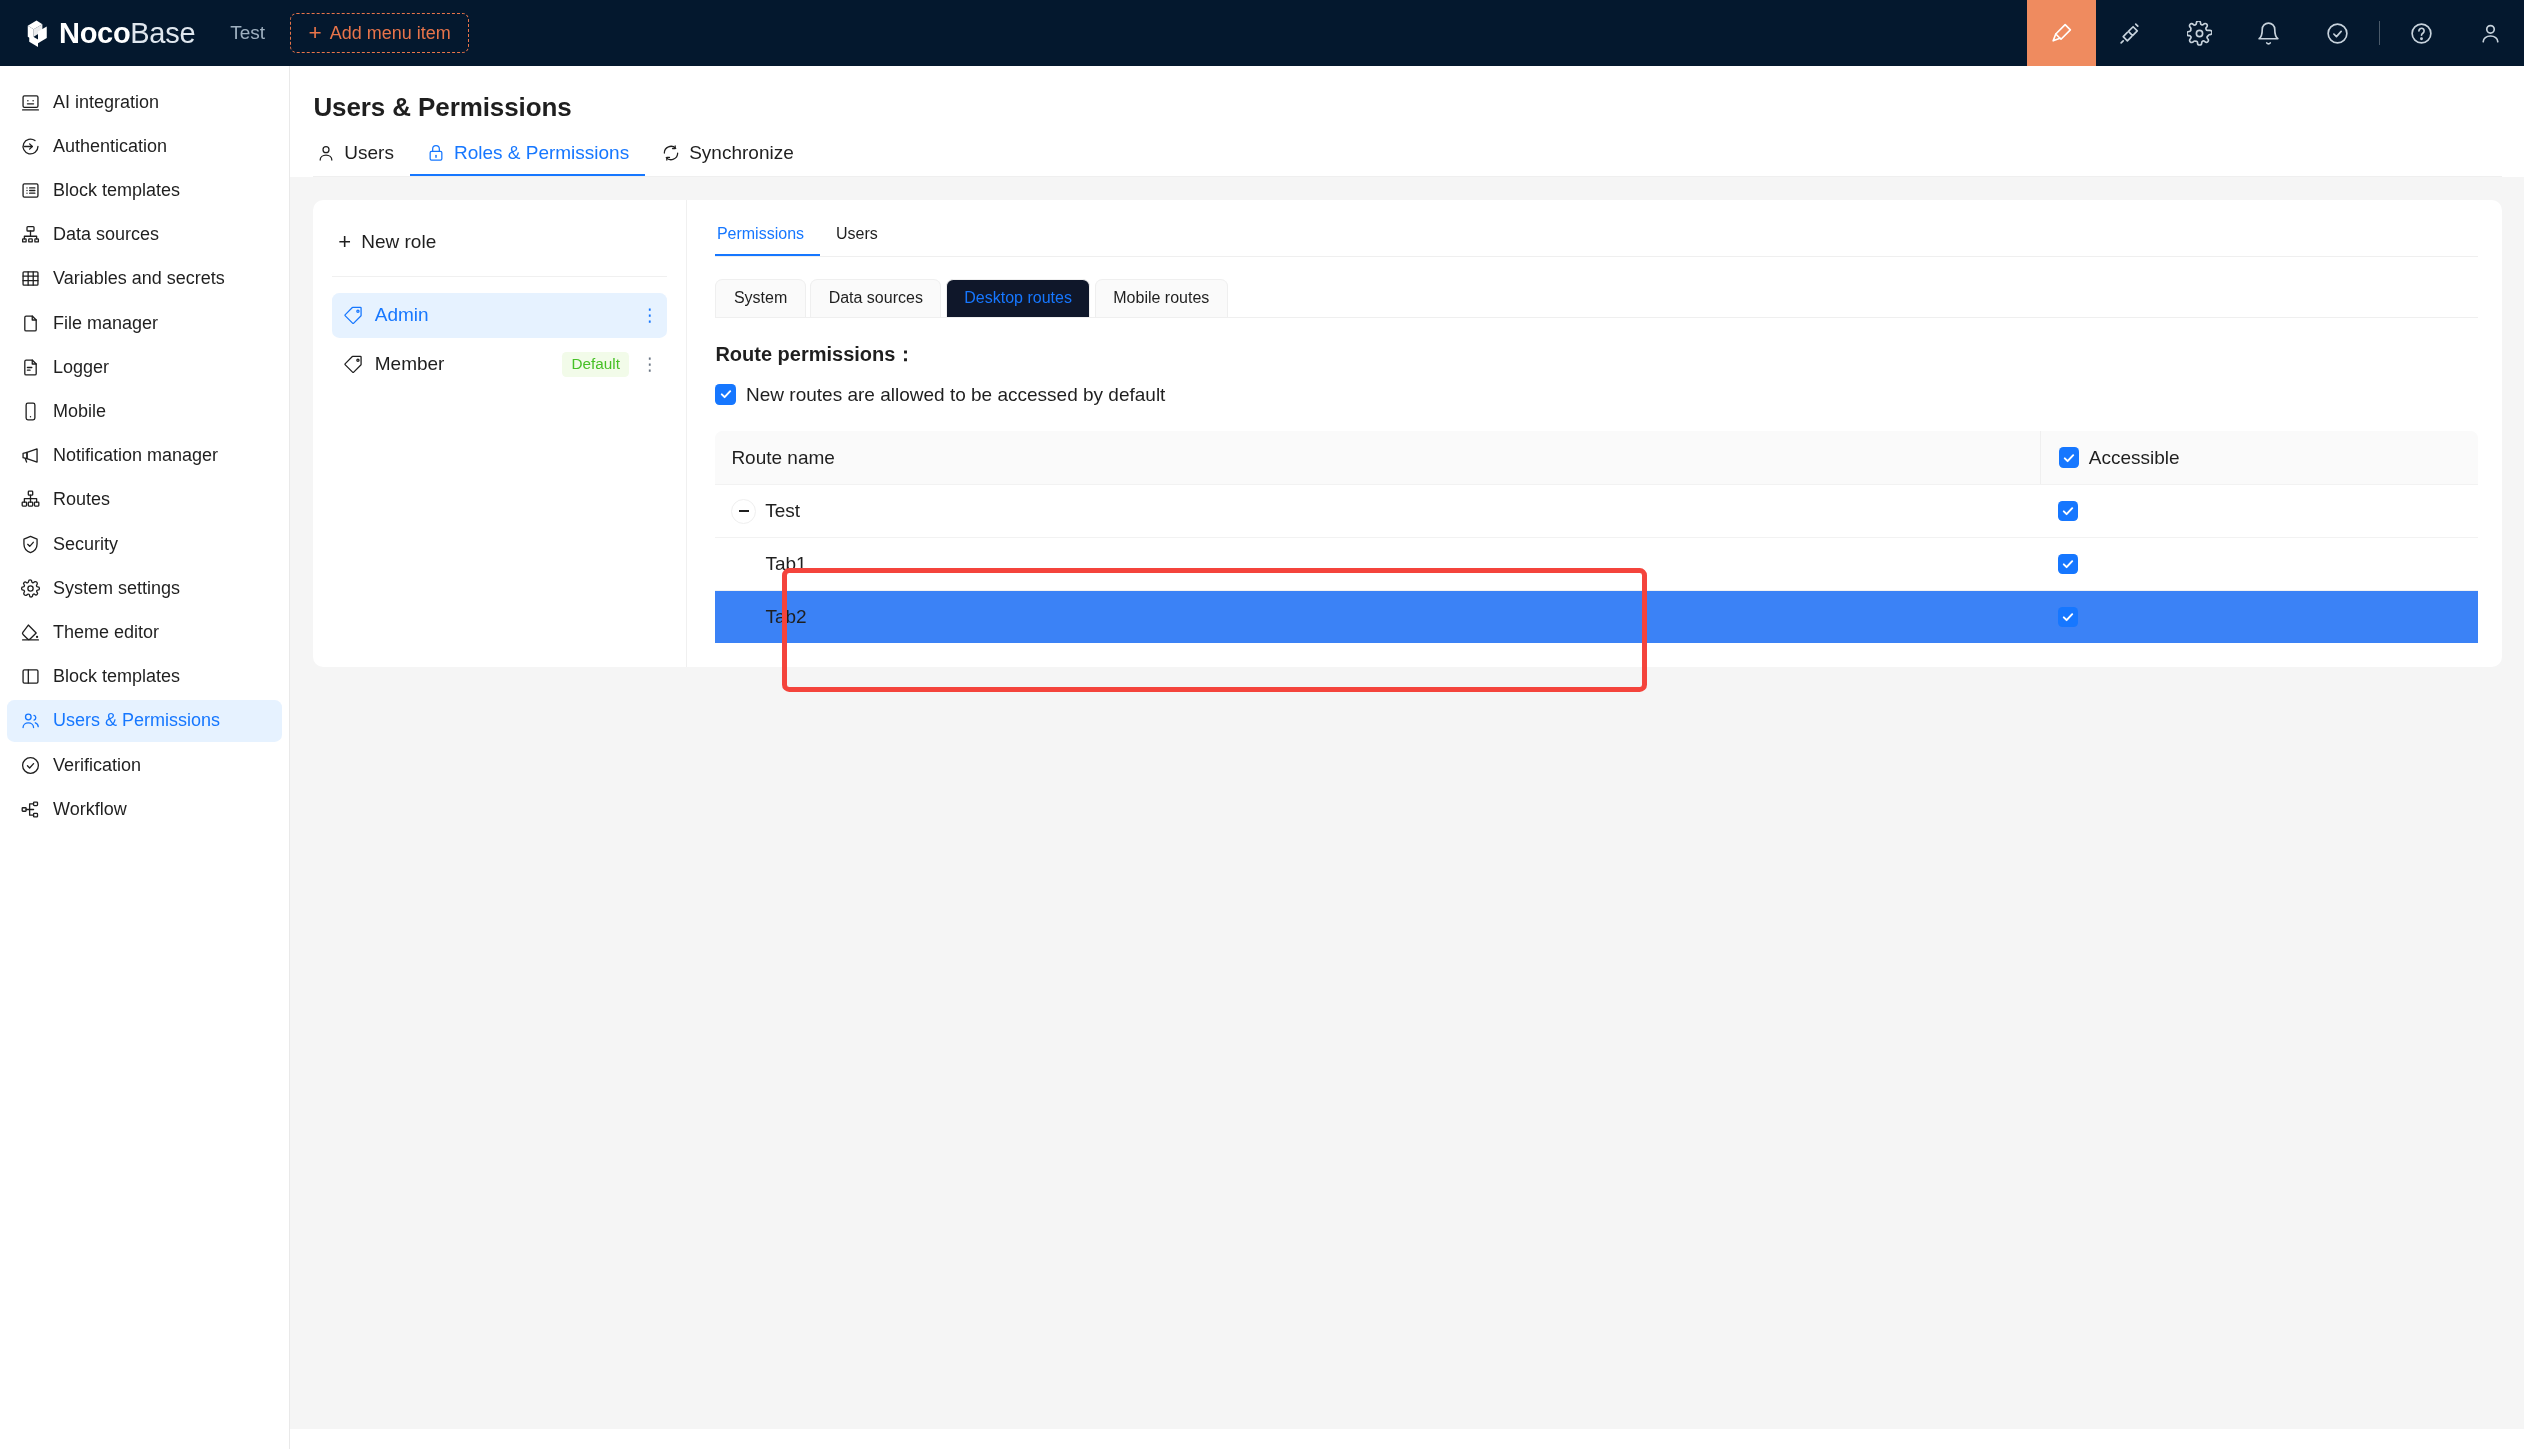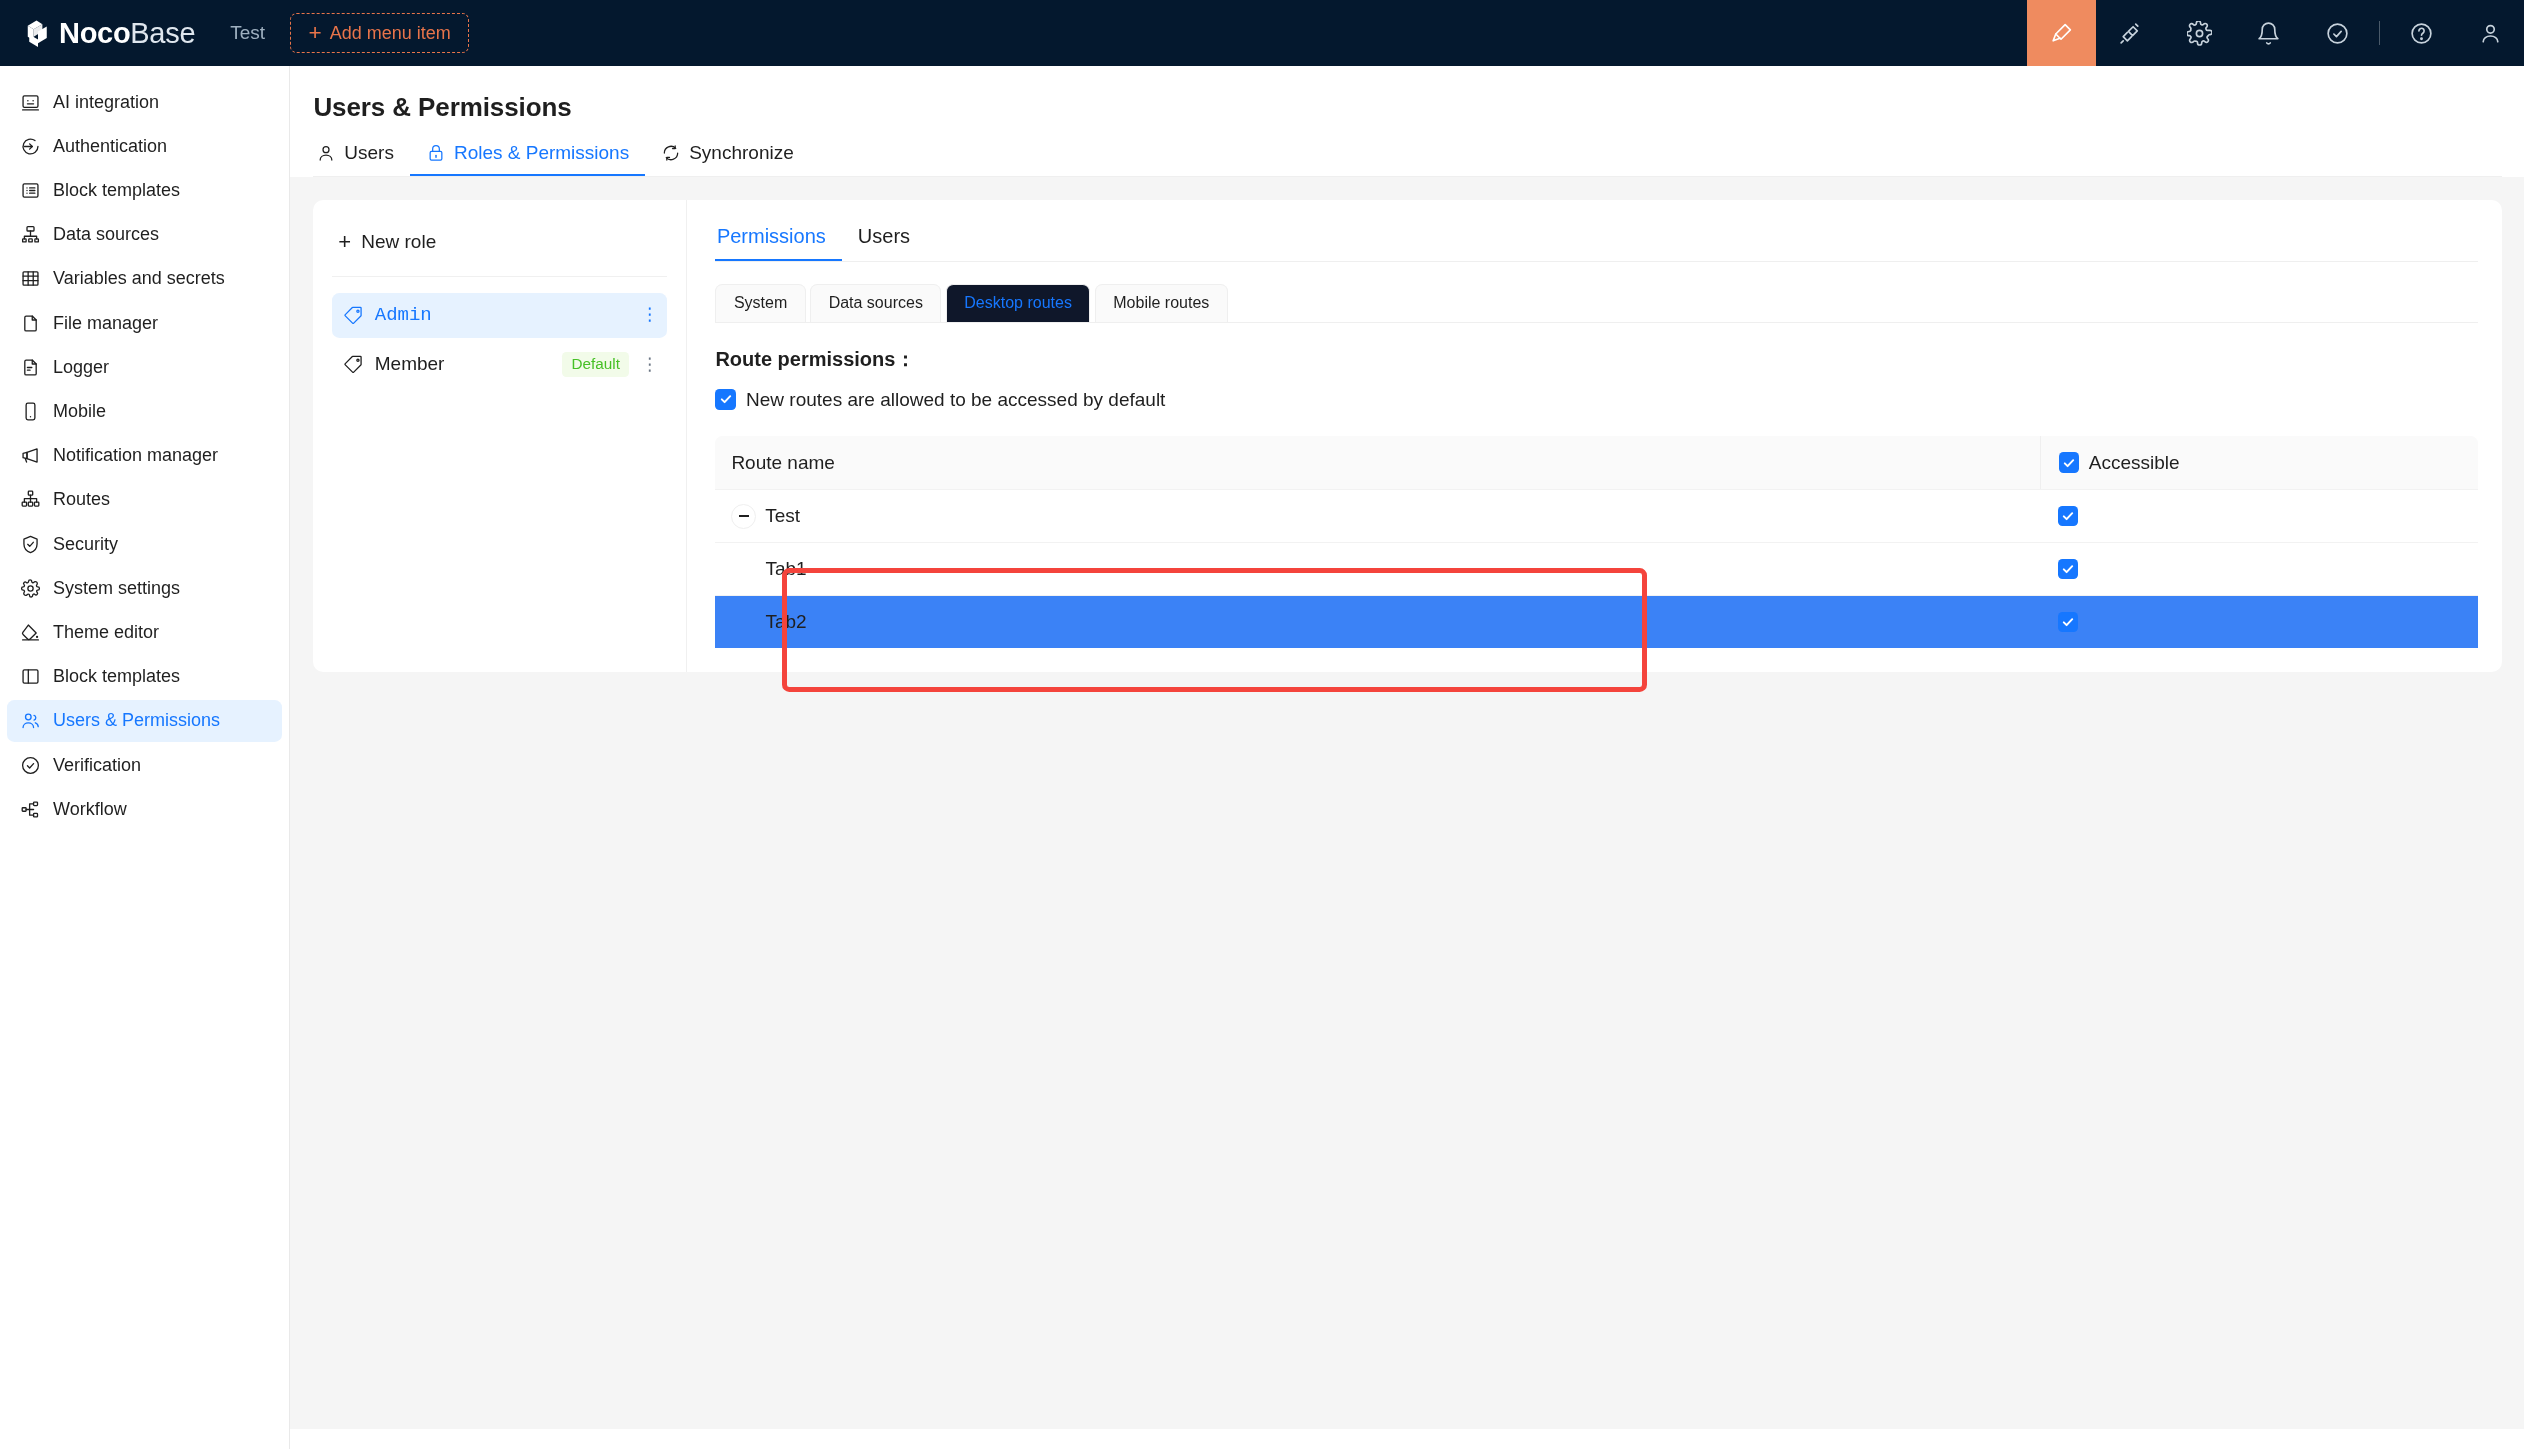--- a/index.html
+++ b/index.html
@@ -136,40 +136,40 @@
   }
   .new-role-btn .plus { font-size: 22px; line-height: 0.8; }
   .roles-sep { height: 0.7px; background: #f0f0f0; margin: 16px 0 16px 0; }
   .role-row {
     display: flex; align-items: center;
     height: 45px; border-radius: 7.3px;
     padding: 0 11.7px 0 11.7px;
     font-size: 19px; color: #1f1f1f; cursor: pointer;
     margin-bottom: 4.4px;
   }
-  .role-row.active { background: #e6f2ff; color: #1677ff; font-family: Liberation Mono, monospace; }
+  .role-row.active { background: #e6f2ff; color: #1677ff; }
   .role-row .tag-ico { width: 20.5px; height: 20.5px; flex: 0 0 20.5px; margin-right: 10.2px; }
   .role-name { flex: 1; white-space: nowrap; }
   .badge-default {
     background: #f2fbe9; color: #46c026;
     font-size: 15.3px; padding: 3.7px 9.5px; border-radius: 4.4px;
     margin-right: 11.7px; white-space: nowrap;
   }
   .dots { color: #6b7684; font-size: 17.5px; line-height: 0.6; letter-spacing: 0; cursor: pointer;
           width: 14.6px; text-align: center; }
   .role-row.active .dots { color: #1677ff; }
 
   
   .perm-col { flex: 1; padding: 20.5px 23.4px 23.4px 28px; min-width: 0; }
   .perm-tabs {
     display: flex; align-items: flex-end;
     border-bottom: 0.7px solid #efefef;
   }
   .perm-tab {
-    font-size: 20px; color: #1f1f1f;
+    font-size: 16px; color: #1f1f1f;
     padding: 4.4px 16px 11.7px 16px;
     cursor: pointer; white-space: nowrap;
     border-bottom: 2.9px solid transparent; margin-bottom: -0.7px;
   }
   .perm-tab:first-child { padding-left: 1.5px; }
   .perm-tab.active { color: #1677ff; border-bottom-color: #1677ff; }
 
   .card-tabs {
     display: flex; align-items: flex-end; gap: 4.4px;
     margin-top: 22px;

